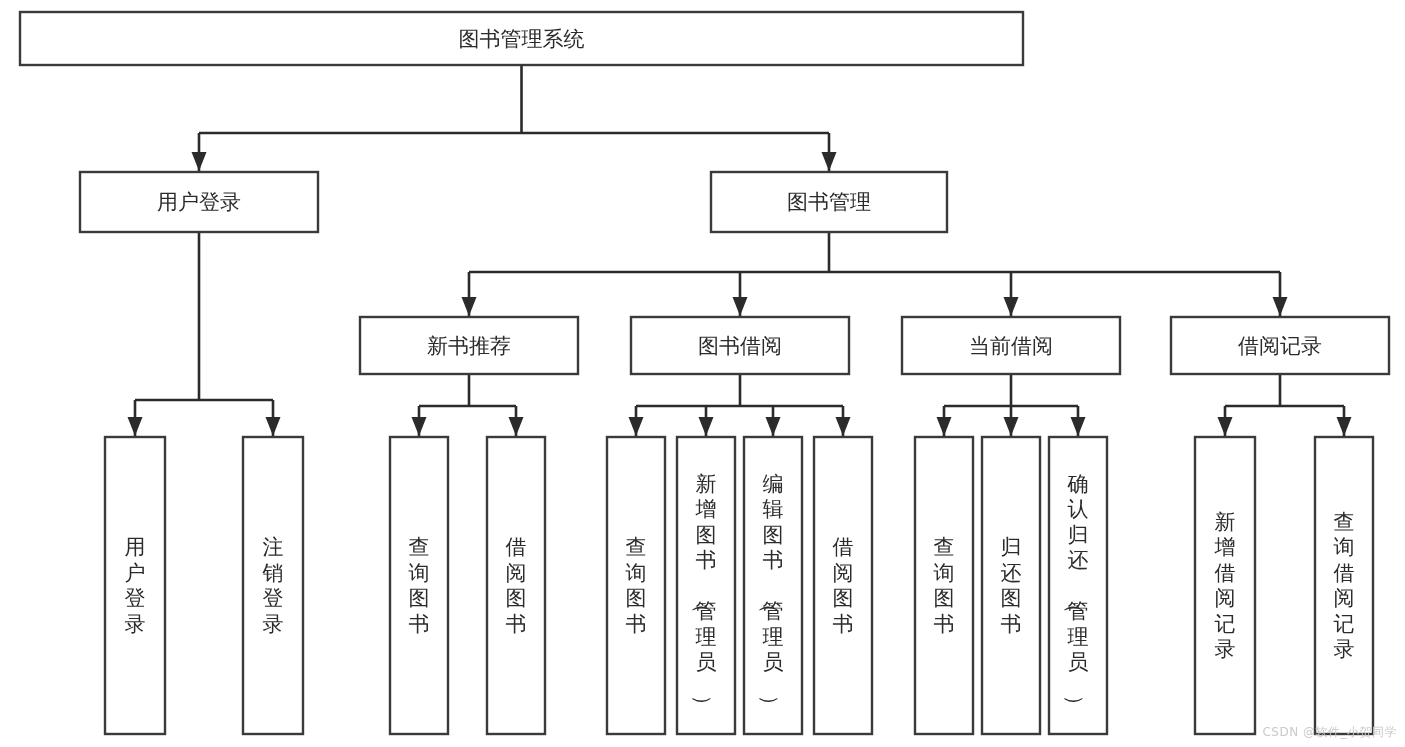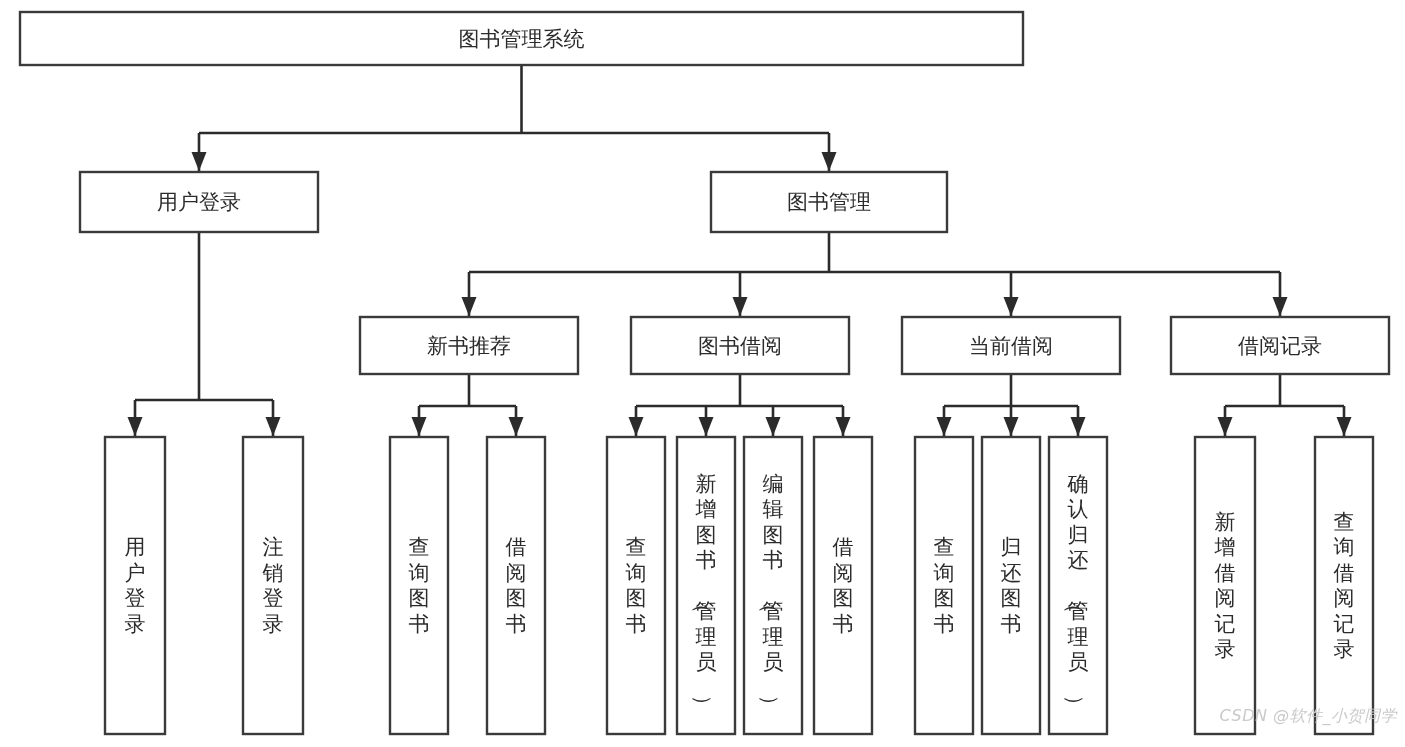--- a/index.html
+++ b/index.html
@@ -53,28 +53,27 @@
     fill: none;
     stroke-linecap: butt;
   }
   .arrow-head {
     fill: #2b2b2b;
     stroke: none;
   }
   .watermark {
     position: absolute;
     right: 8px;
-    bottom: 20px;
-    font-family: "DejaVu Sans", "Liberation Sans", sans-serif;
-    font-size: 16px;
+    bottom: 6px;
+    font-family: "DejaVu Sans", "Liberation Sans", sans-serif;
+    font-size: 12px;
     color: #c9c9c9;
     white-space: nowrap;
     letter-spacing: 0.5px;
     pointer-events: none;
-    font-style: italic;
   }
 </style>
 </head>
 <body>
 
 <div id="diagram-root">
 
   <svg class="tree-canvas" viewBox="0 0 1405 747" xmlns="http://www.w3.org/2000/svg">
     <g id="connector-layer">
         <line x1="521.5" y1="65" x2="521.5" y2="133" class="connector"></line>

